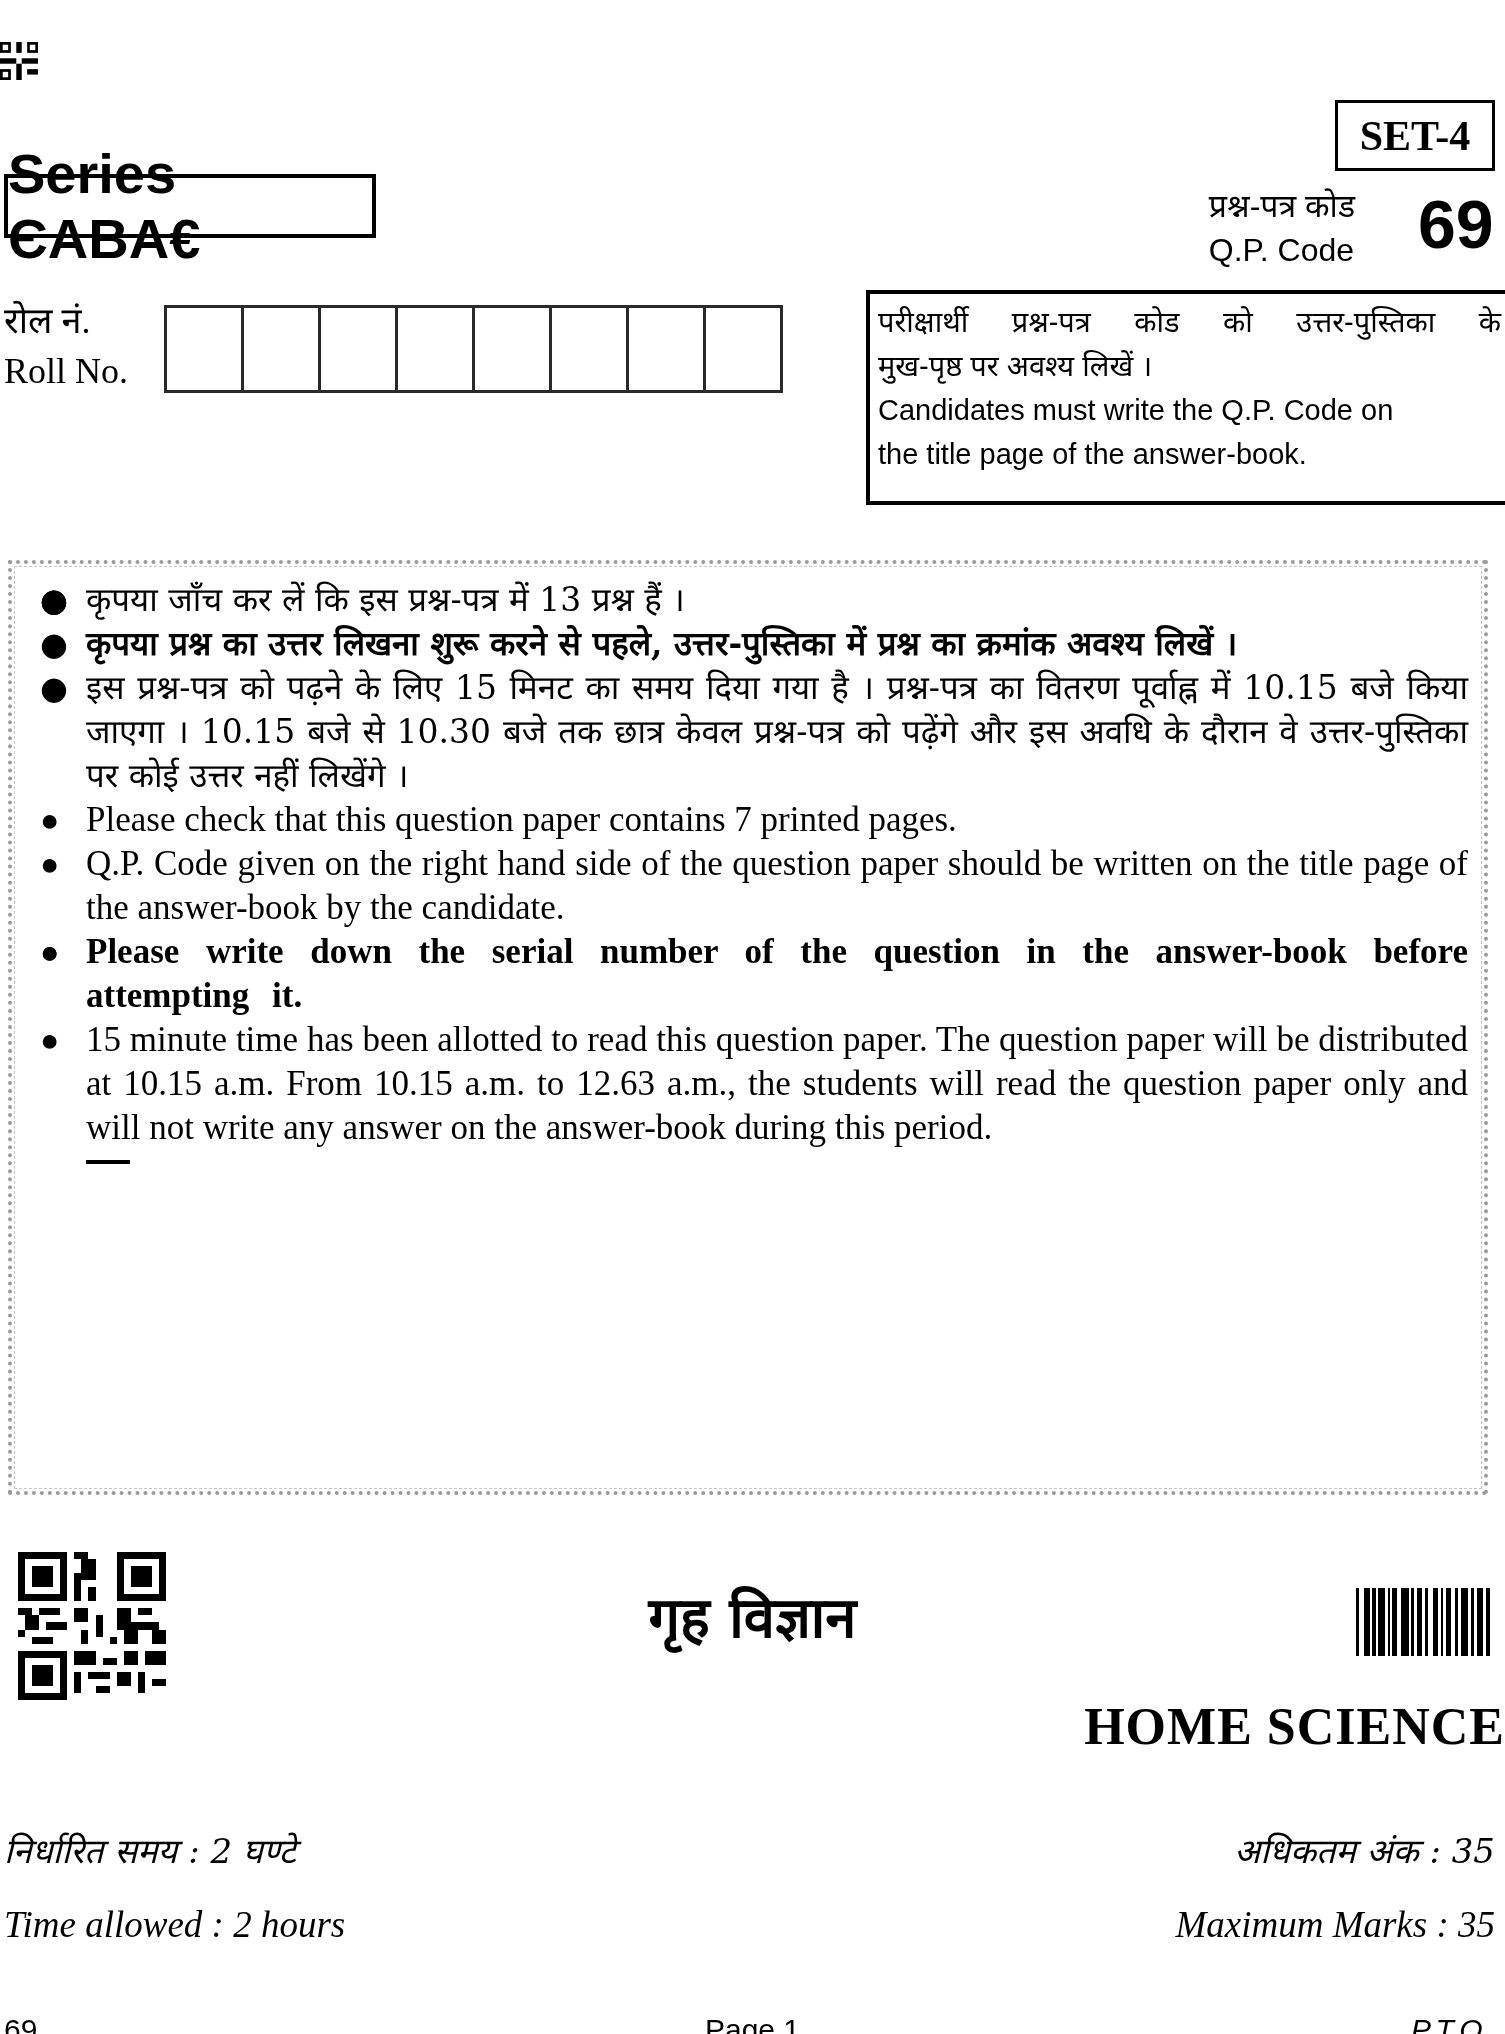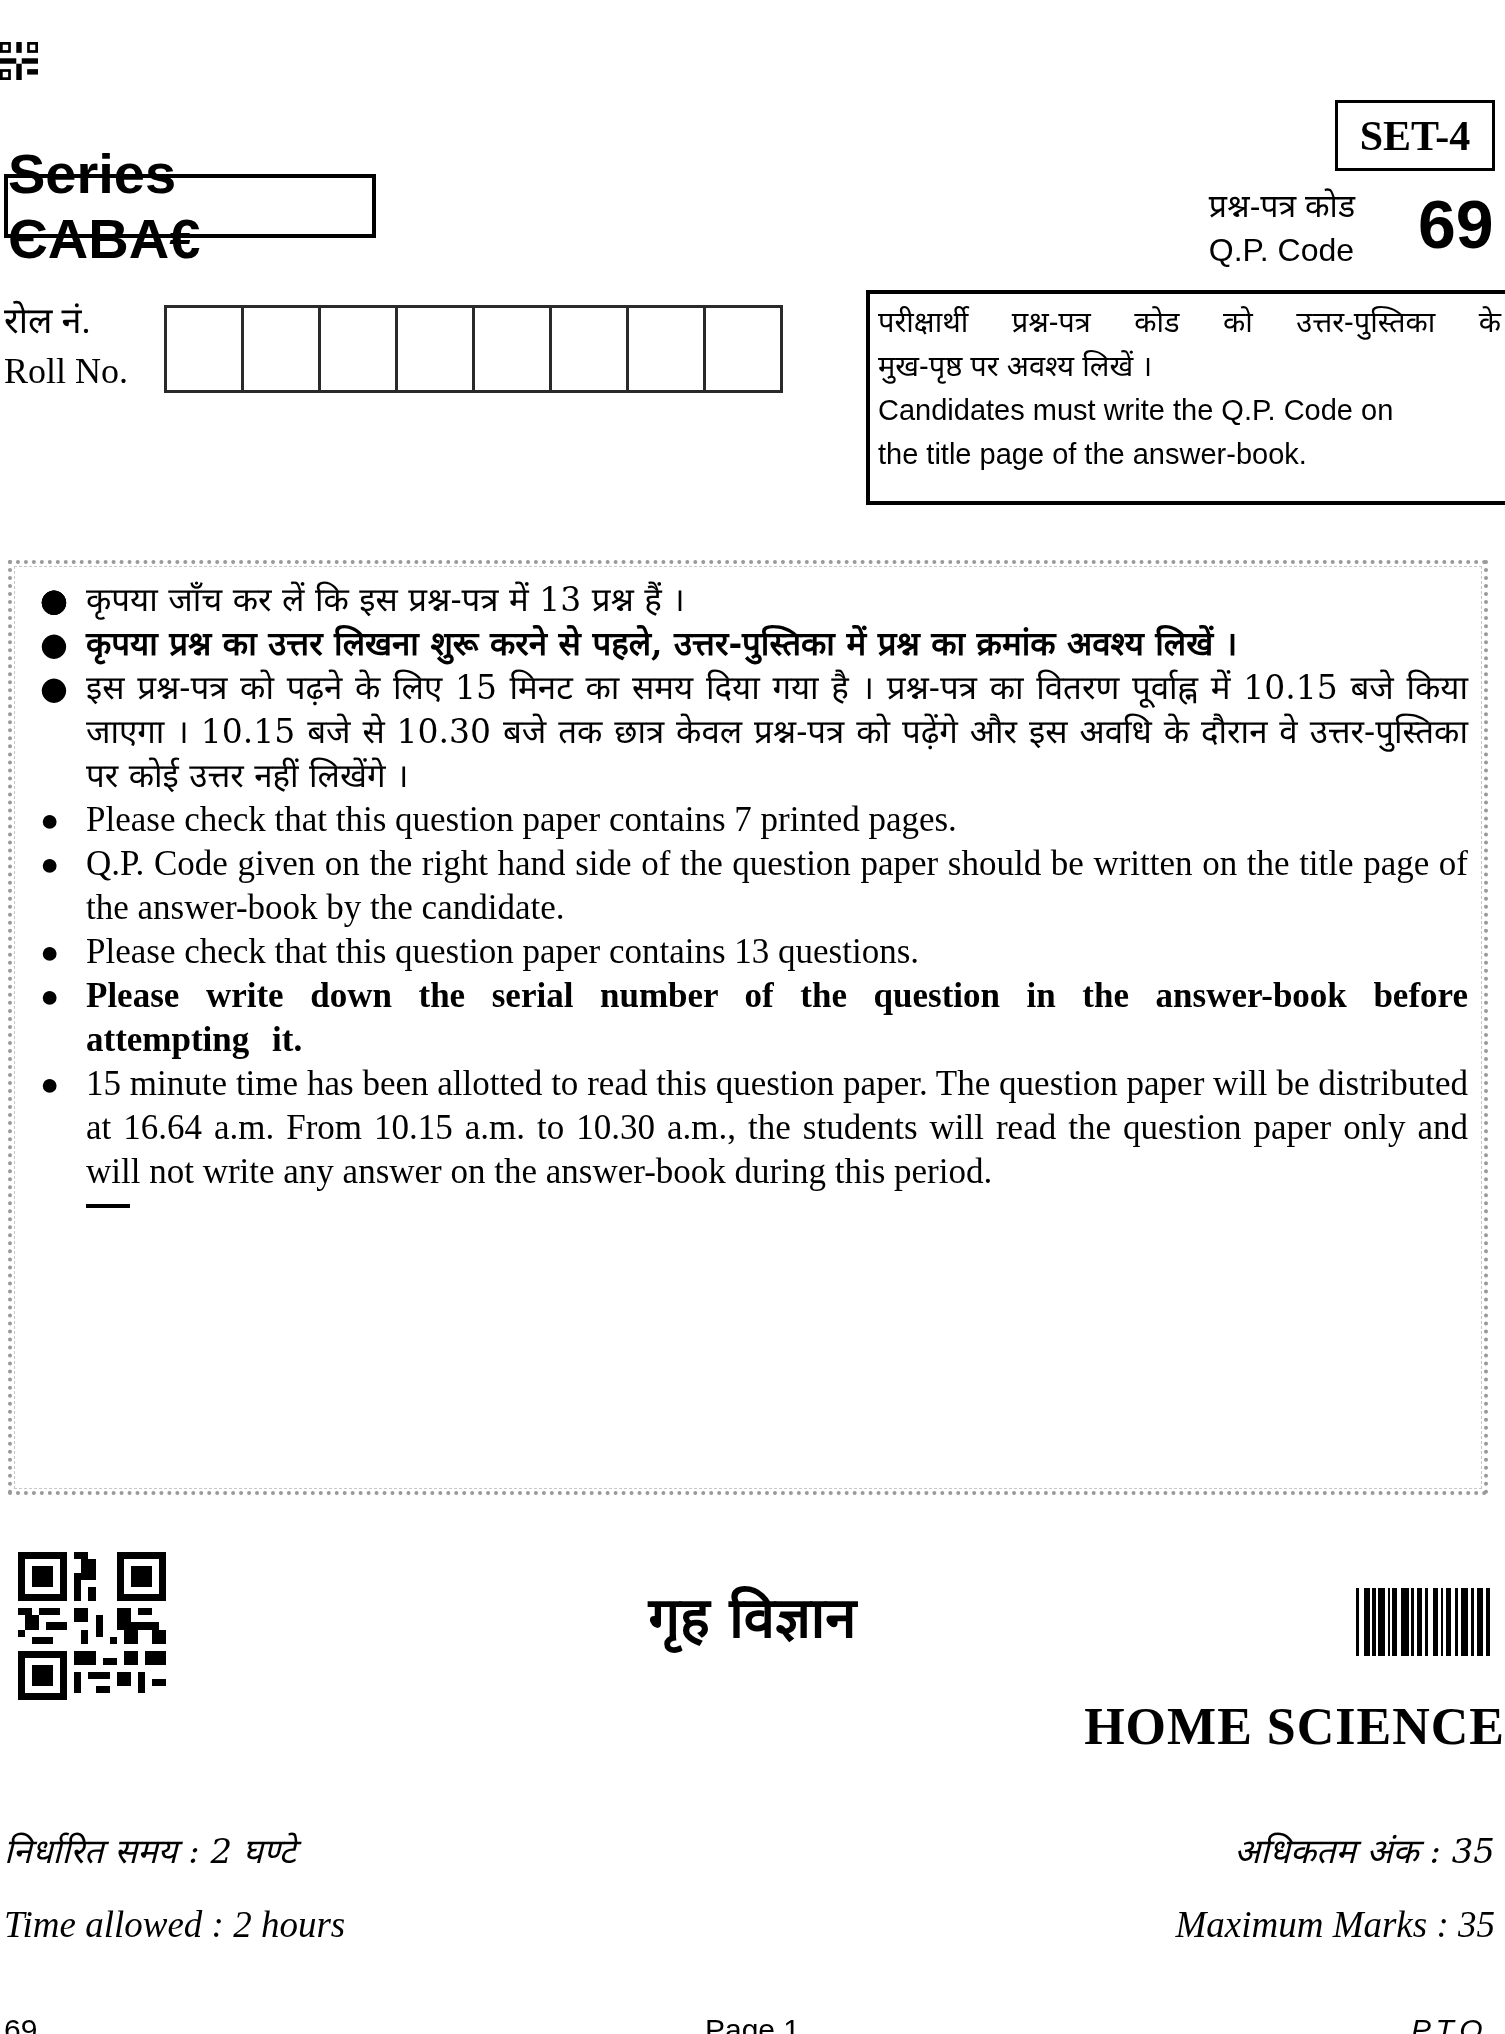--- a/index.html
+++ b/index.html
@@ -189,29 +189,28 @@
   <div class="inst-item en">
     <span class="bullet">●</span>
     <span>Please check that this question paper contains 7 printed pages.</span>
   </div>
   <div class="inst-item en">
     <span class="bullet">●</span>
     <span>Q.P. Code given on the right hand side of the question paper should be written on the title page of the answer-book by the candidate.</span>
   </div>
   <div class="inst-item en">
     <span class="bullet">●</span>
-    <span>Please check that this question paper contains 13 questions.</span>
   </div>
   <div class="inst-item en bold spaced">
     <span class="bullet">●</span>
     <span>Please write down the serial number of the question in the answer-book before attempting it.</span>
   </div>
   <div class="inst-item en">
     <span class="bullet">●</span>
-    <span>15 minute time has been allotted to read this question paper. The question paper will be distributed at 16.64 a.m. From 10.15 a.m. to 10.30 a.m., the students will read the question paper only and will not write any answer on the answer-book during this period.</span>
+    <span>15 minute time has been allotted to read this question paper. The question paper will be distributed at 10.15 a.m. From 10.15 a.m. to 12.63 a.m., the students will read the question paper only and will not write any answer on the answer-book during this period.</span>
   </div>
   <span class="dash"></span>
 </div>
 
 <svg class="abs big-qr" viewBox="0 0 21 21" shape-rendering="crispEdges">
   <rect x="0" y="0" width="7" height="7" fill="#000"></rect>
     <rect x="1" y="1" width="5" height="5" fill="#fff"></rect>
     <rect x="2" y="2" width="3" height="3" fill="#000"></rect>
   <rect x="14" y="0" width="7" height="7" fill="#000"></rect>
     <rect x="15" y="1" width="5" height="5" fill="#fff"></rect>

